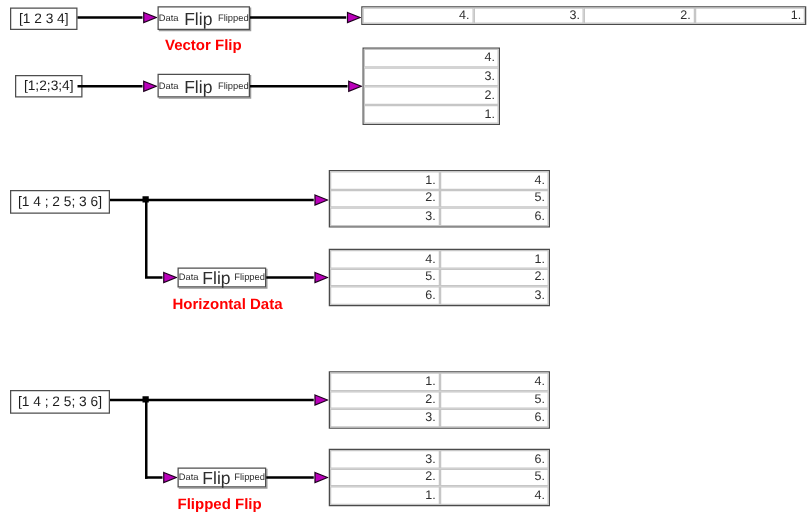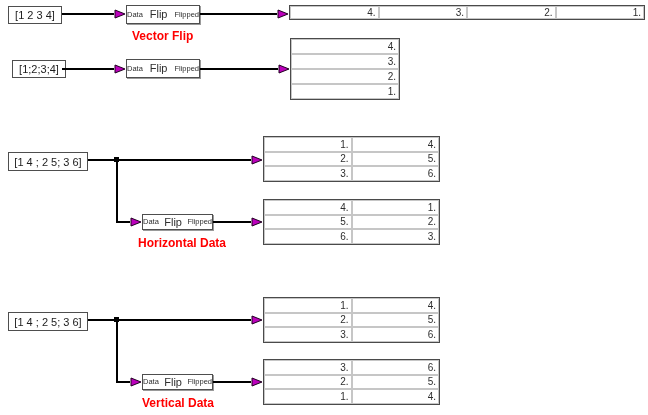--- a/index.html
+++ b/index.html
@@ -3,21 +3,21 @@
 <meta charset="utf-8">
 <style>
   html,body{margin:0;padding:0;background:#fff;}
   .canvas{position:relative;width:648px;height:415px;background:#ffffff;
           font-family:"Liberation Sans",sans-serif;overflow:hidden;}
   .block{position:absolute;background:#fff;border:1.5px solid #4e4e4e;
          display:flex;align-items:center;justify-content:center;box-sizing:border-box;}
   .src{font-size:11px;color:#1c1c1c;}
   .flip{gap:3px;box-shadow:1px 1px 0 #9a9a9a;justify-content:space-between;}
   .flip .port{font-size:7.5px;color:#2e2e2e;line-height:1;}
-  .flip .name{font-size:11px;color:#2e2e2e;line-height:1;}
+  .flip .name{font-size:14px;color:#2e2e2e;line-height:1;}
   .wire{position:absolute;background:#000;}
   .wire.h{height:2px;}
   .wire.v{width:2px;}
   .arrow{position:absolute;width:12px;height:12px;}
   .display{position:absolute;display:grid;background:#fff;border:1px solid #4a4a4a;box-sizing:border-box;}
   .cell{border:1px solid #c6c6c6;display:flex;align-items:center;justify-content:flex-end;
         font-size:10px;color:#2e2e2e;padding-right:2px;box-sizing:border-box;overflow:hidden;}
   .flip-label{position:absolute;color:#ff0000;font-weight:bold;font-size:12px;white-space:nowrap;text-align:center;}
   .branch-dot{position:absolute;width:5px;height:5px;background:#000;}
 </style>
@@ -136,15 +136,15 @@
     <polygon points="1,2 11,6 1,10" fill="#bb00bb" stroke="#200020" stroke-width="1"></polygon>
     </svg>
   <div class="display" style="left:263px;top:359px;width:177px;height:46px;grid-template-columns:1fr 1fr;grid-template-rows:repeat(3,1fr);">
     <div class="cell">3.</div>
     <div class="cell">6.</div>
     <div class="cell">2.</div>
     <div class="cell">5.</div>
     <div class="cell">1.</div>
     <div class="cell">4.</div>
   </div>
-  <div class="flip-label" style="left:142px;top:396px;">Vertical Data</div>
+  <div class="flip-label" style="left:142px;top:396px;">Flipped Flip</div>
 
 </div>
 
 </body></html>

